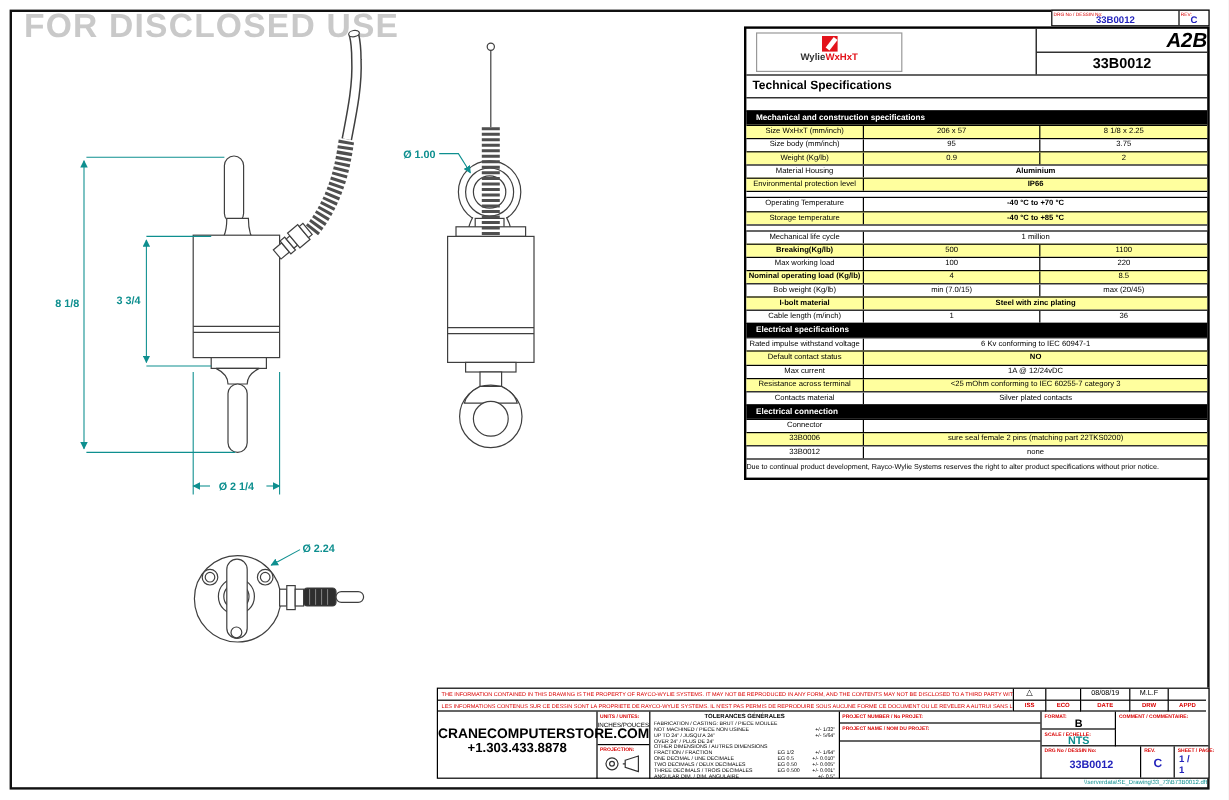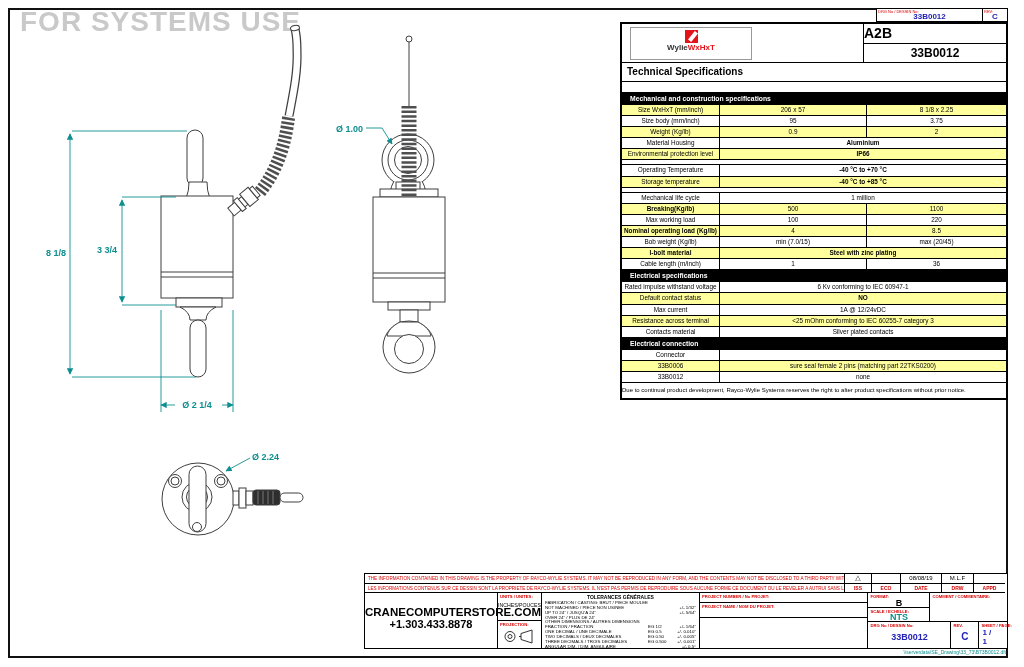--- a/index.html
+++ b/index.html
@@ -19,21 +19,21 @@
   .bval{display:block;text-align:center;font-size:8px;font-weight:bold;color:#2222bb;line-height:15px;}
   .spec-main{position:absolute;left:0;top:14px;width:388px;border:2px solid #000;box-sizing:border-box;background:#fff;}
   .hdr-row{display:flex;height:38px;}
   .logo-cell{flex:1;border-right:1px solid #000;position:relative;}
   .logo-box{position:absolute;left:8px;top:3px;width:120px;height:31px;border:1px solid #999;text-align:center;}
   .logo-icon{width:13px;height:13px;background:#e3131b;margin:2px auto 0;position:relative;}
   .logo-icon:before{content:"";position:absolute;left:6px;top:1px;width:4px;height:11px;background:#fff;transform:rotate(38deg);}
   .logo-text{font-size:8px;font-weight:bold;line-height:10px;color:#333;}
   .logo-text .red{color:#e3131b;}
   .model-stack{width:142px;display:flex;flex-direction:column;}
-  .model{height:19px;line-height:19px;border-bottom:1px solid #000;text-align:left;font-weight:bold;font-size:14px;}
+  .model{height:19px;line-height:19px;border-bottom:1px solid #000;text-align:right;font-weight:bold;font-size:17px;font-style:italic;}
   .pn{height:19px;line-height:19px;text-align:center;font-weight:bold;font-size:12px;}
   .techtitle{height:18px;line-height:18px;border-top:1px solid #000;font-weight:bold;font-size:10px;padding-left:5px;}
   .blankrow{height:10px;border-top:1px solid #000;}
   .srow{display:flex;border-top:1px solid #000;overflow:hidden;}
   .srow.data{height:10.1px;font-size:6.4px;line-height:10.4px;}
   .srow.yel{background:#ffff9e;}
   .sl{width:97px;border-right:1px solid #000;text-align:center;white-space:nowrap;overflow:hidden;}
   .sv1{width:146px;border-right:1px solid #000;text-align:center;}
   .sv2{flex:1;text-align:center;}
   .svspan{flex:1;text-align:center;}
@@ -94,21 +94,21 @@
   .drg .cval{font-size:9px;margin-top:10px;color:#2222bb;}
   .revc .cval{font-size:10px;margin-top:9px;color:#2222bb;}
   .sht .cval{font-size:8px;margin-top:6px;color:#2222bb;text-align:left;padding-left:3px;}
   .filepath{position:absolute;right:18px;top:649px;font-size:5px;color:#0e8f8f;z-index:3;}
 </style>
 </head>
 <body>
 
 <div class="page">
   <div class="frame"></div>
-  <div class="watermark">FOR SYSTEMS USE</div>
+  <div class="watermark">FOR DISCLOSED USE</div>
 
   <svg class="drawing" width="620" height="570" viewBox="0 0 620 570">
     <defs>
       <marker id="ar" viewBox="0 0 10 10" refX="9" refY="5" markerWidth="7" markerHeight="7" orient="auto-start-reverse">
         <path d="M0,0 L10,5 L0,10 z" fill="#0e8f8f"></path>
       </marker>
     </defs>
     <g stroke="#3f3f3f" stroke-width="1" fill="#fff">
 
       <g>

